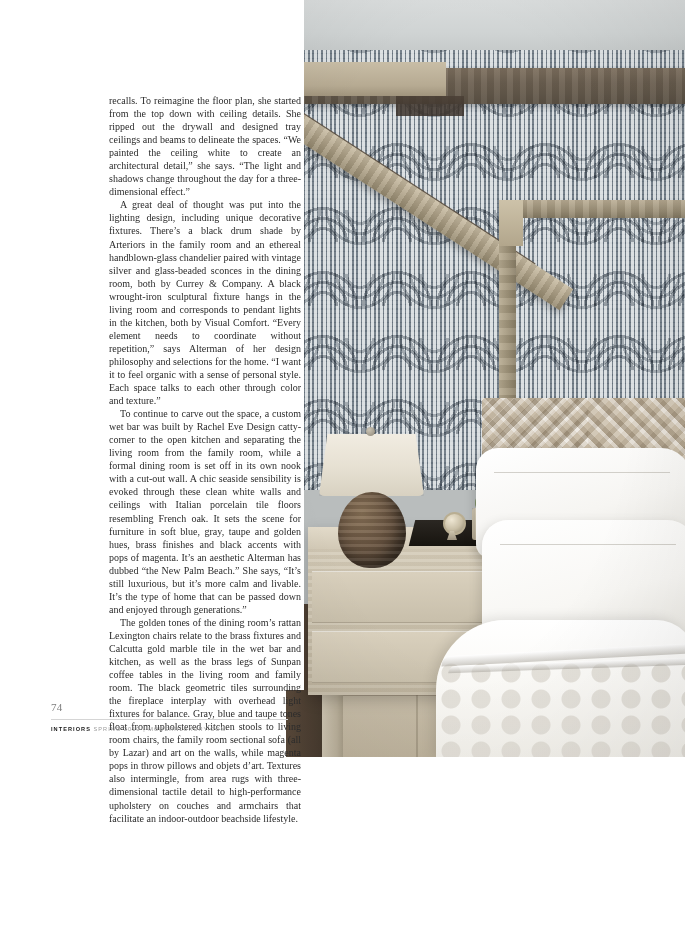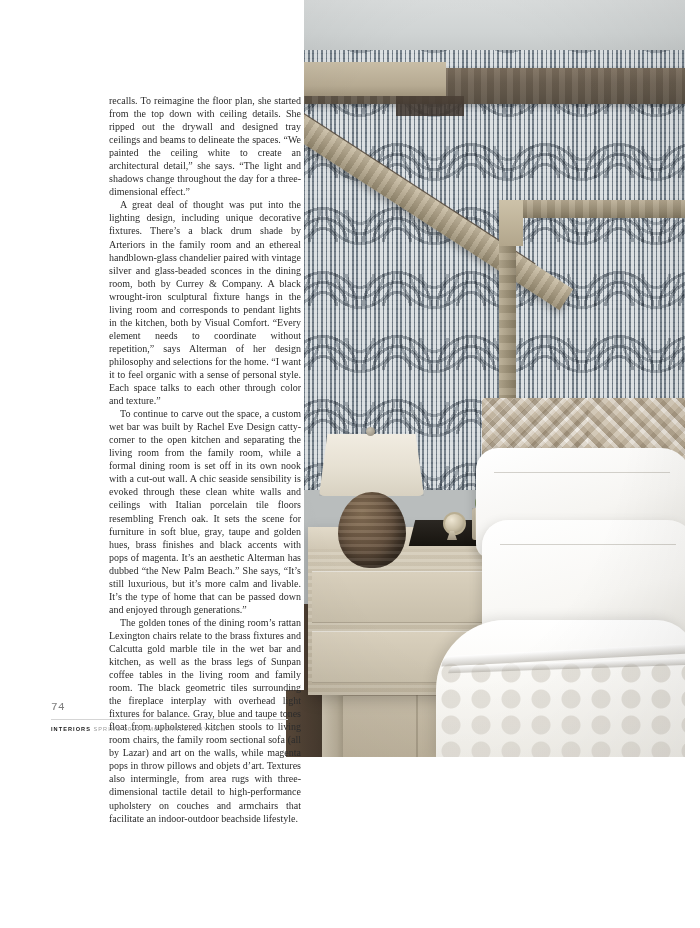--- a/index.html
+++ b/index.html
@@ -359,21 +359,21 @@
     -webkit-hyphens: auto;
     hyphens: auto;
   }
   .text-col p { margin: 0; }
   .text-col p.indent { text-indent: 11px; }
 
   
   .page-num {
     position: absolute;
     left: 51px; top: 701px;
-    font-family: Liberation Mono, monospace;
+    font-family: Liberation Serif, serif;
     font-size: 11px;
     color: #7d7d7d;
     letter-spacing: .3px;
   }
   .footer-rule {
     position: absolute;
     left: 51px; top: 719px;
     width: 237px; height: 1px;
     background: #d5d5d5;
   }

